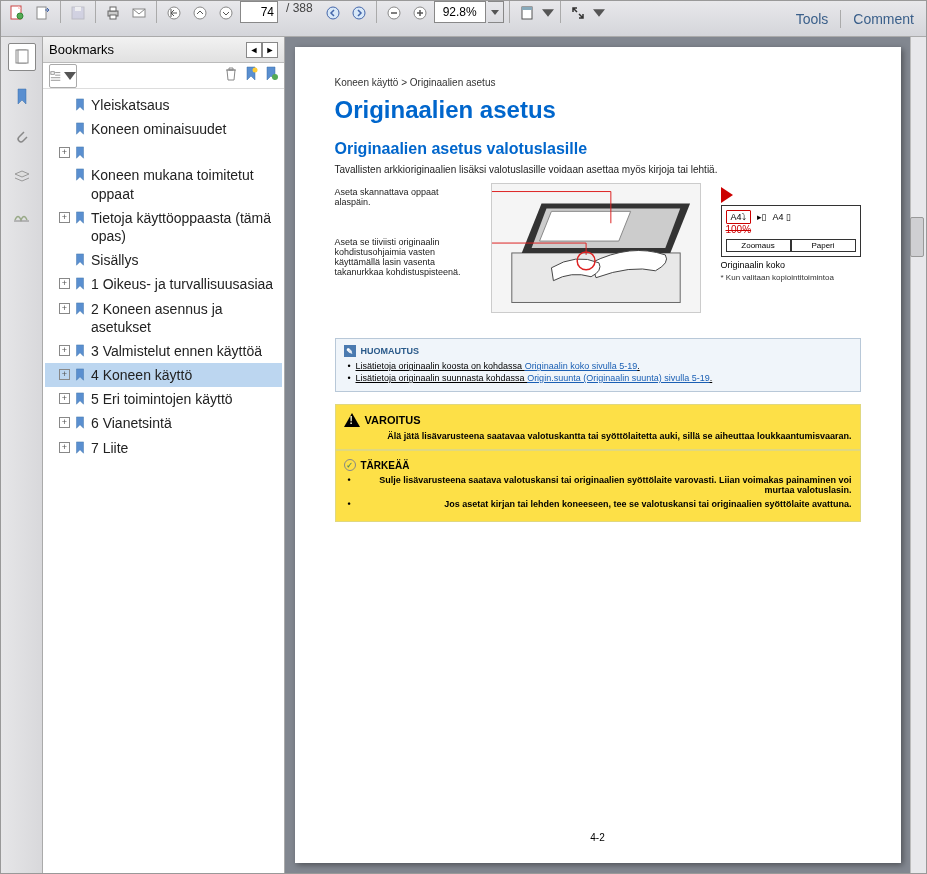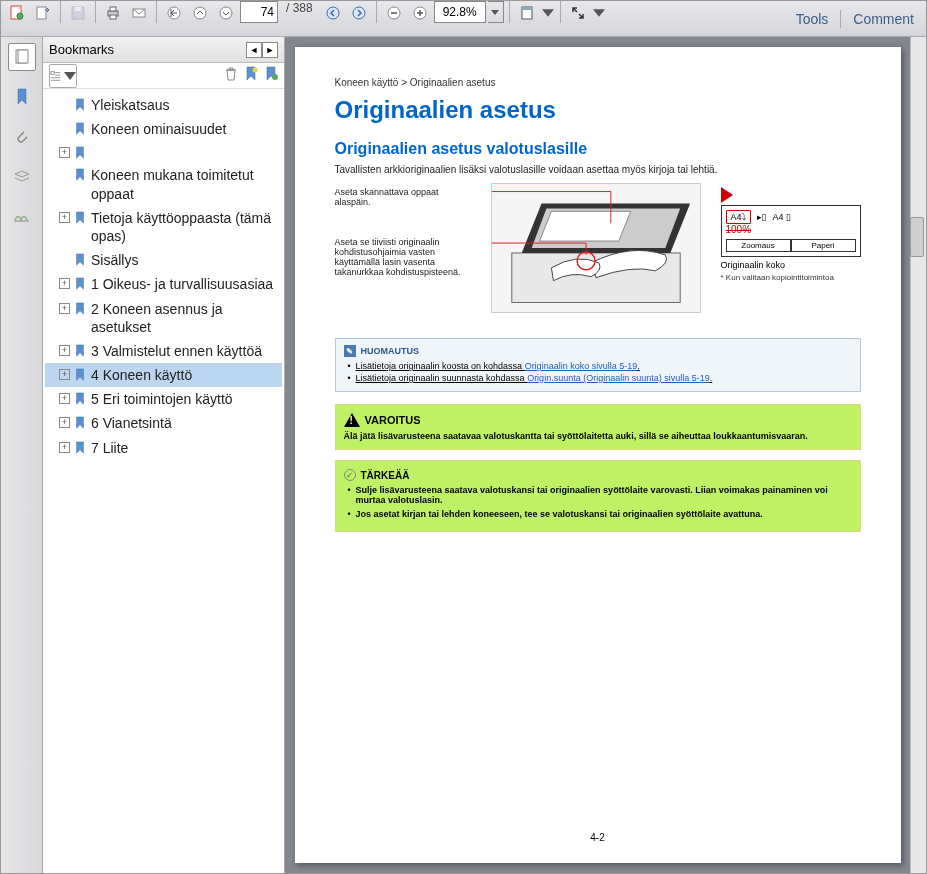--- a/index.html
+++ b/index.html
@@ -67,21 +67,21 @@
 
 
 .note-box { border: 1px solid #b8c8d8; background: #f0f5fa; padding: 6px 8px; font-size: 9px; margin-bottom: 12px; }
 .note-head { font-weight: bold; color: #2a5a8a; display: flex; align-items: center; gap: 5px; margin-bottom: 4px; font-size: 9px; }
 .note-icon-box { width: 12px; height: 12px; background: #4a7ab0; display: flex; align-items: center; justify-content: center; color: #fff; font-size: 8px; }
 .note-box ul { list-style: none; padding-left: 4px; text-decoration: underline; }
 .note-box li { padding-left: 8px; position: relative; margin-bottom: 2px; }
 .note-box li::before { content: "•"; position: absolute; left: 0; }
 .note-box a { color: #1a5fb4; text-decoration: underline; }
 
-.warn-box { background: #bef264; border: 1px solid #e0d880; padding: 8px; font-size: 9px; margin-bottom: 10px; }
+.warn-box { background: #fde047; border: 1px solid #e0d880; padding: 8px; font-size: 9px; margin-bottom: 0; text-align: right; }
 .warn-head { font-weight: bold; display: flex; align-items: center; gap: 5px; margin-bottom: 4px; font-size: 11px; }
 .warn-tri { width: 0; height: 0; border-left: 8px solid transparent; border-right: 8px solid transparent; border-bottom: 14px solid #000; position: relative; }
 .warn-tri::after { content: "!"; position: absolute; left: -2px; top: 2px; color: #fffacc; font-size: 10px; font-weight: bold; }
 .imp-head { font-weight: bold; display: flex; align-items: center; gap: 5px; margin-bottom: 4px; font-size: 10px; }
 .imp-icon { width: 12px; height: 12px; border-radius: 50%; border: 1px solid #888; display: flex; align-items: center; justify-content: center; font-size: 8px; color: #5a8a5a; }
 .warn-box ul { list-style: none; padding-left: 4px; }
 .warn-box li { padding-left: 8px; position: relative; margin-bottom: 4px; font-weight: bold; }
 .warn-box li::before { content: "•"; position: absolute; left: 0; }
 
 .page-num { position: absolute; bottom: 20px; left: 0; right: 0; text-align: center; font-size: 10px; }

